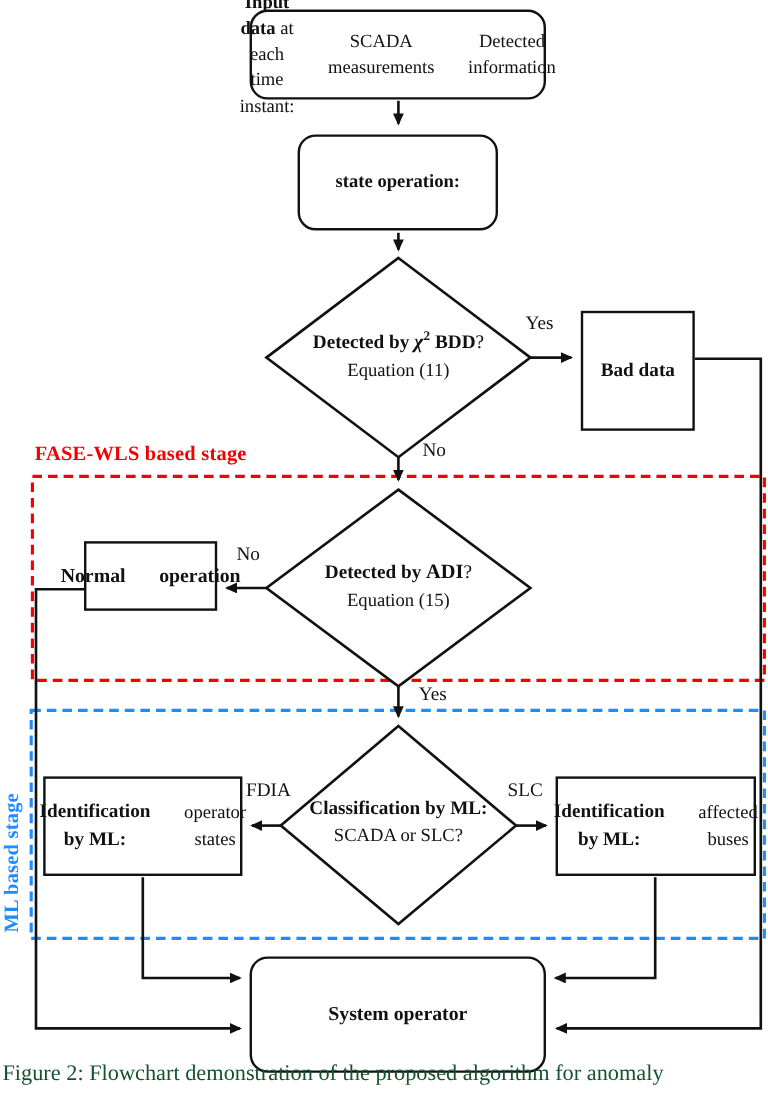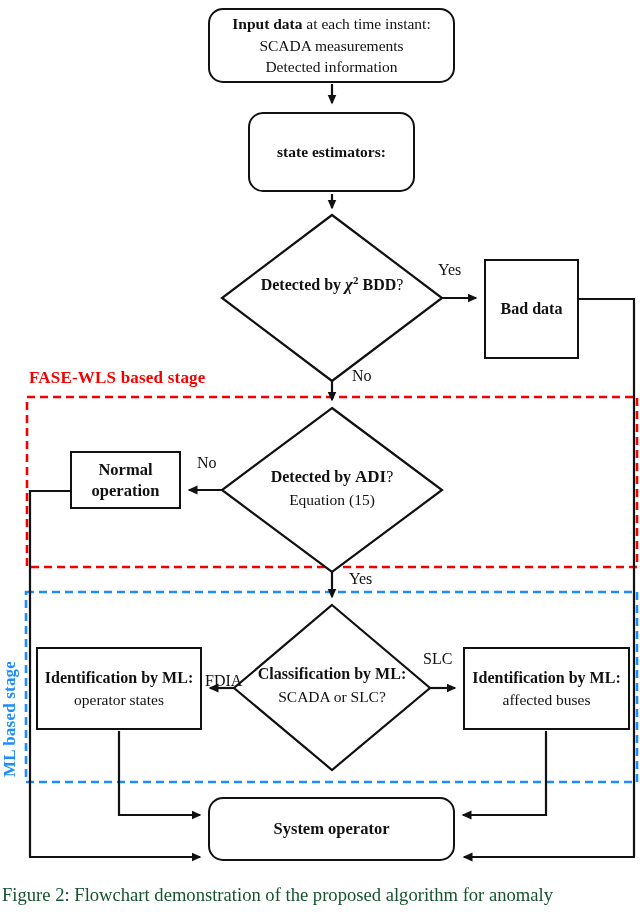--- a/index.html
+++ b/index.html
@@ -1,21 +1,21 @@
 <!DOCTYPE html>
 <html><head>
 <meta charset="utf-8">
 <style>
   html,body{margin:0;padding:0;background:#ffffff;}
   #page{position:relative;width:640px;height:912px;background:#ffffff;overflow:hidden;
         font-family:"Liberation Serif", serif;color:#111;}
   #wires{position:absolute;left:0;top:0;width:640px;height:912px;}
   .box{position:absolute;box-sizing:border-box;border:2px solid #111;background:#fff;
-       display:flex;flex-direction:column;align-items:center;justify-content:center;
-       text-align:center;font-size:15.5px;line-height:1.38;}
+       display:flex;align-items:center;justify-content:center;
+       text-align:center;font-size:15.5px;line-height:1.38;gap:28px;}
   .rounded{border-radius:15px;}
   .dtext{position:absolute;text-align:center;line-height:1.42;font-size:15.5px;}
   .b{font-weight:bold;}
   .edge-label{position:absolute;font-size:16px;color:#111;}
   .stage-label{position:absolute;font-weight:bold;font-size:17px;letter-spacing:.2px;}
   #fase-label{left:29px;top:368px;color:#f40000;}
   #ml-label{left:-64px;top:708px;width:150px;height:22px;text-align:center;color:#1e8cff;
             transform:rotate(-90deg);}
   sup.chi2{font-size:11px;font-weight:bold;vertical-align:super;line-height:0;}
   .chi{font-style:italic;font-weight:bold;font-size:17px;}
@@ -62,21 +62,21 @@
   <div id="fase-label" class="stage-label">FASE-WLS based stage</div>
   <div id="ml-label" class="stage-label">ML based stage</div>
 
   <div class="box rounded" style="left:208px;top:8px;width:247px;height:75px;">
     <div><span class="b">Input data</span><span> at each time instant:</span></div>
     <div>SCADA measurements</div>
     <div>Detected information</div>
   </div>
 
   <div class="box rounded" style="left:248px;top:112px;width:167px;height:80px;">
-    <div class="b">state estimators:</div>
+    <div class="b">state operation:</div>
   </div>
 
   <div class="box" style="left:484px;top:259px;width:95px;height:100px;font-size:16px;">
     <div class="b">Bad data</div>
   </div>
 
   <div class="box" style="left:70px;top:451px;width:111px;height:58px;font-size:16.5px;line-height:1.3;">
     <div class="b">Normal</div>
     <div class="b">operation</div>
   </div>
@@ -84,39 +84,40 @@
   <div class="box" style="left:36px;top:647px;width:166px;height:83px;">
     <div class="b" style="font-size:16px;">Identification by ML:</div>
     <div>operator states</div>
   </div>
 
   <div class="box" style="left:463px;top:647px;width:167px;height:83px;">
     <div class="b" style="font-size:16px;">Identification by ML:</div>
     <div>affected buses</div>
   </div>
 
-  <div class="box rounded" style="left:208px;top:797px;width:247px;height:64px;font-size:16.5px;">
+  <div class="box rounded" style="left:208px;top:797px;width:247px;height:97px;font-size:16.5px;">
     <div class="b">System operator</div>
   </div>
 
   <div class="dtext" style="left:212px;top:273px;width:240px;">
     <div style="font-size:16px;"><span class="b">Detected by </span><span class="chi">χ</span><sup class="chi2">2</sup><span class="b"> BDD</span><span>?</span></div>
+    <div>Equation (11)</div>
   </div>
 
   <div class="dtext" style="left:222px;top:465px;width:220px;">
     <div style="font-size:16px;"><span class="b">Detected by </span><span class="b" style="font-size:17px;">ADI</span><span>?</span></div>
     <div>Equation (15)</div>
   </div>
 
   <div class="dtext" style="left:222px;top:663px;width:220px;">
     <div class="b" style="font-size:16px;">Classification by ML:</div>
     <div>SCADA or SLC?</div>
   </div>
 
   <span class="edge-label" style="left:438px;top:261px;">Yes</span>
   <span class="edge-label" style="left:352px;top:367px;">No</span>
   <span class="edge-label" style="left:197px;top:454px;">No</span>
   <span class="edge-label" style="left:349px;top:570px;">Yes</span>
-  <span class="edge-label" style="left:205px;top:672px;">FDIA</span>
+  <span class="edge-label" style="left:205px;top:650px;">FDIA</span>
   <span class="edge-label" style="left:423px;top:650px;">SLC</span>
 
   <div id="caption">Figure 2: Flowchart demonstration of the proposed algorithm for anomaly</div>
 </div>
 
 </body></html>

